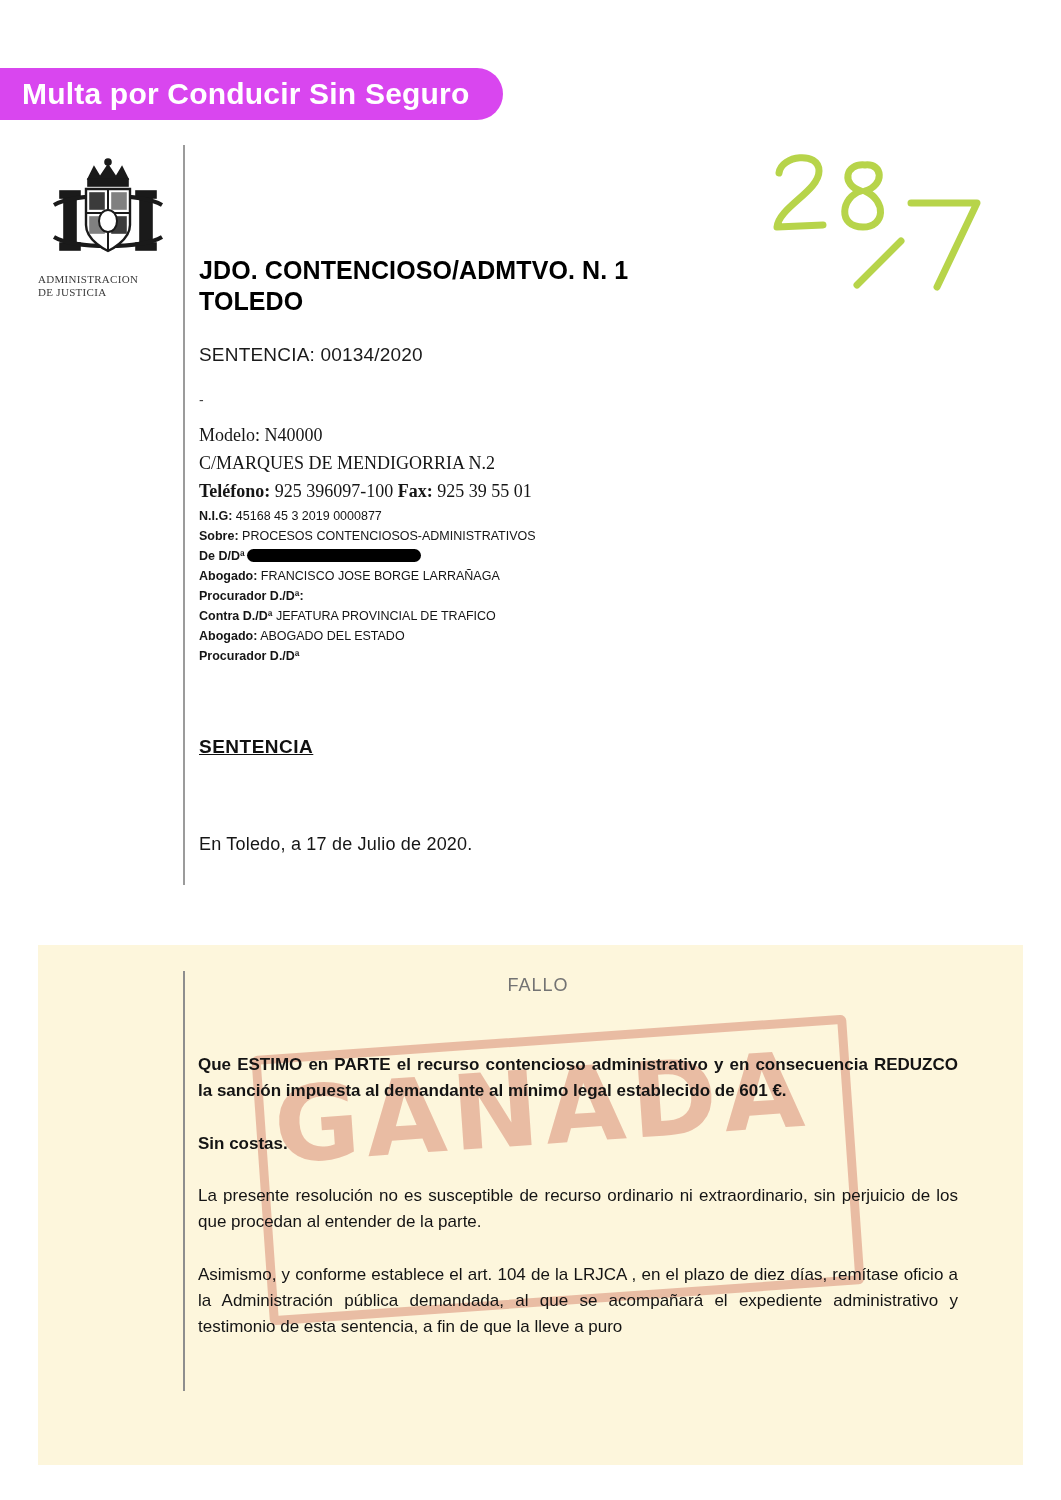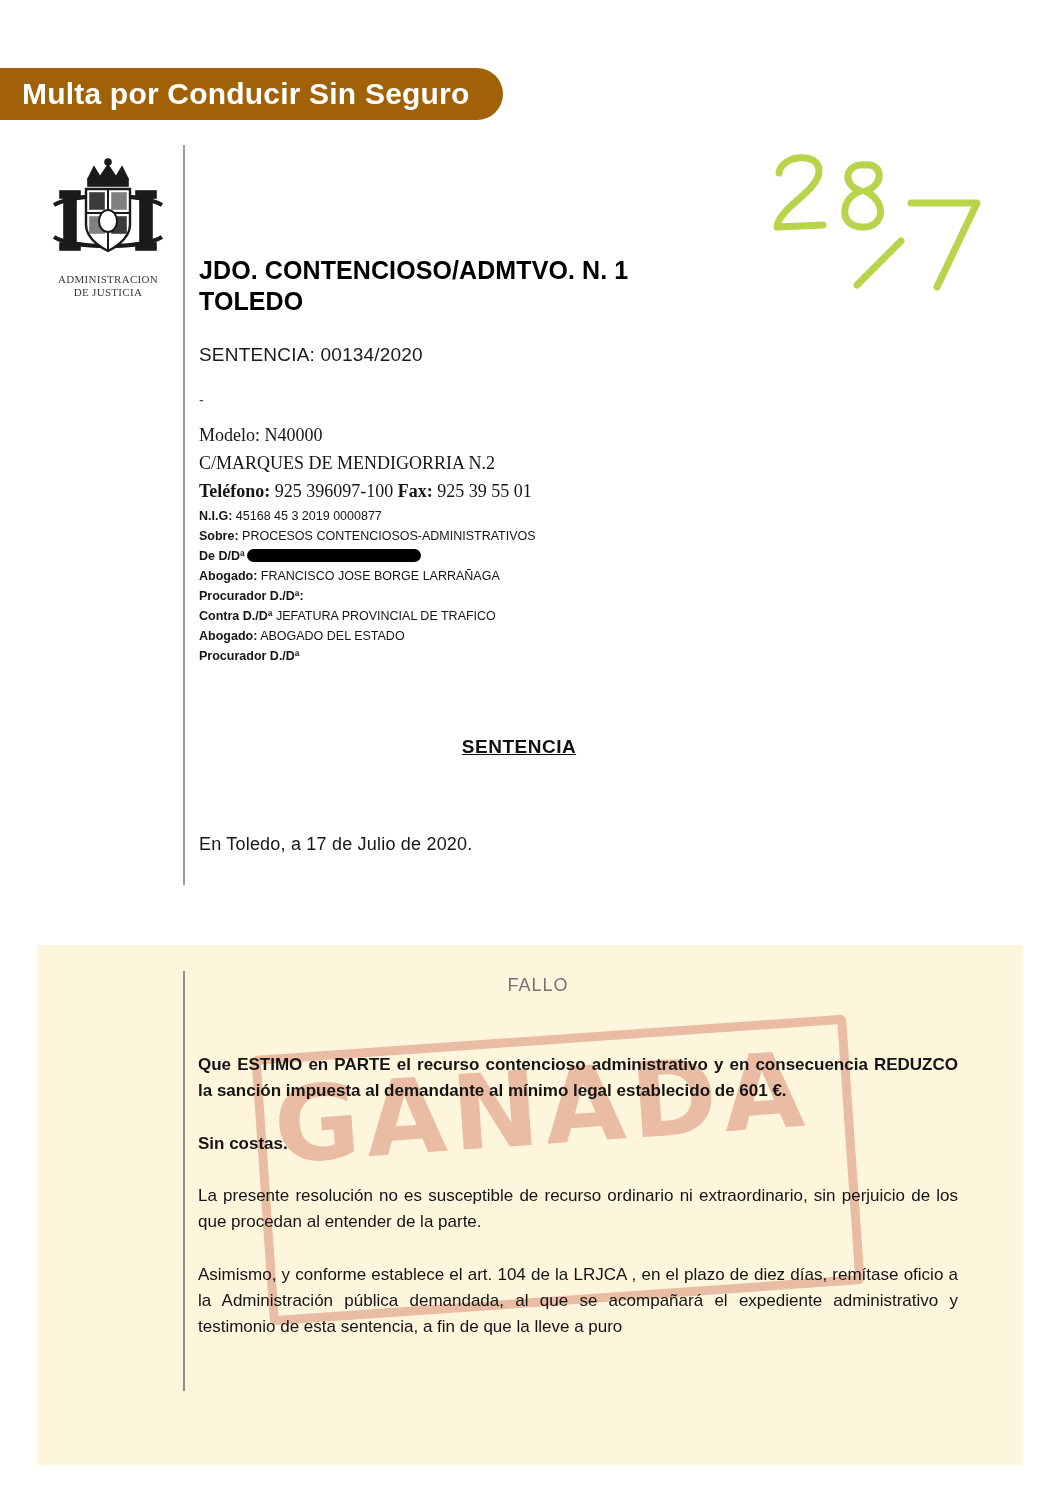--- a/index.html
+++ b/index.html
@@ -15,21 +15,21 @@
     color: #111;
     overflow: hidden;
   }
 
   
   .banner {
     position: absolute;
     left: 0;
     top: 68px;
     height: 52px;
-    background: #a16207;
+    background: #d946ef;
     border-top-right-radius: 26px;
     border-bottom-right-radius: 26px;
     display: flex;
     align-items: center;
     padding: 0 34px 0 22px;
     box-sizing: border-box;
   }
   .banner-title {
     color: #ffffff;
     font-size: 30px;
@@ -47,21 +47,20 @@
     height: 790px;
     background: #ffffff;
   }
 
   
   .crest-block {
     position: absolute;
     left: 38px;
     top: 18px;
     width: 140px;
-    text-align: center;
   }
   .crest-svg { display: block; margin: 0 auto; }
   .crest-caption {
     margin-top: 2px;
     font-family: "Liberation Serif", serif;
     font-size: 11px;
     letter-spacing: 0.3px;
     color: #3a3a3a;
     line-height: 1.15;
   }
@@ -124,21 +123,20 @@
     display: inline-block;
     background: #000;
     height: 13px;
     vertical-align: -2px;
     border-radius: 7px;
   }
   .redact-1 { width: 174px; margin-left: 2px; }
 
   .sentencia-head {
     margin-top: 70px;
-    text-align: center;
     padding-right: 160px;
   }
   .sentencia-head span {
     font-size: 19px;
     font-weight: bold;
     text-decoration: underline;
     letter-spacing: 0.5px;
   }
 
   .place-date {

